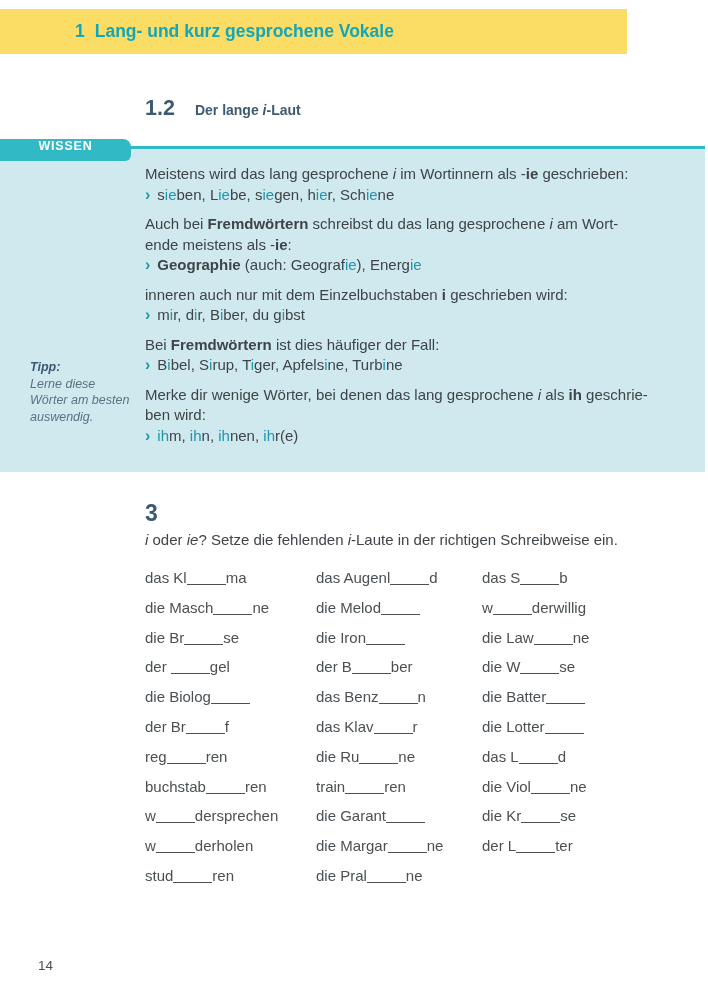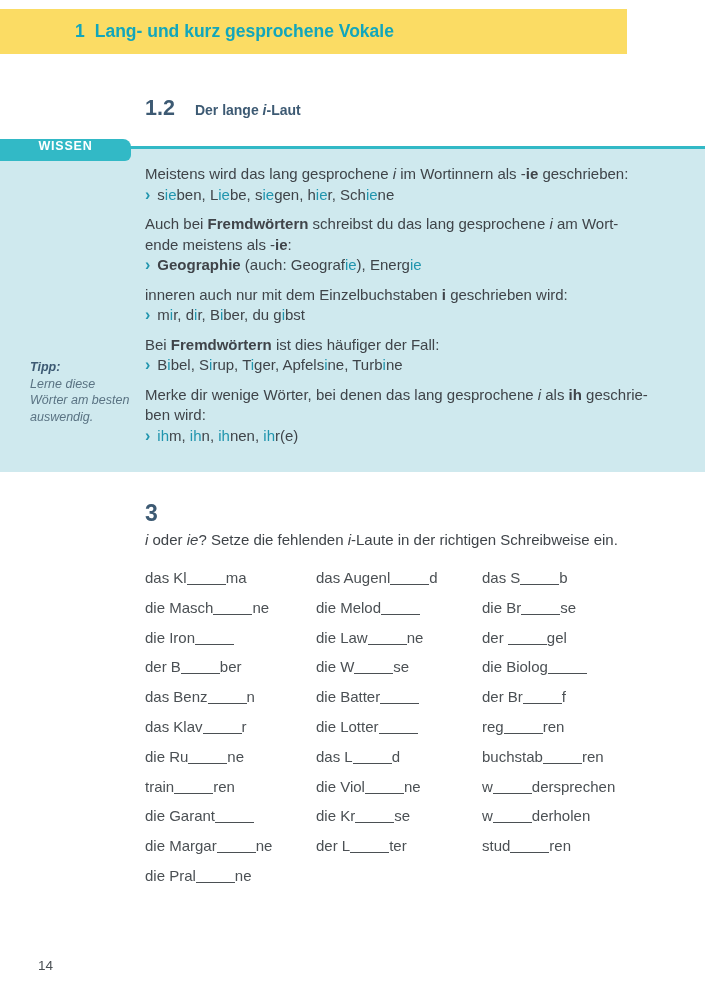--- a/index.html
+++ b/index.html
@@ -148,20 +148,21 @@
 <div class="exercise-number">3</div>
 
 <div class="exercise-instruction"><span class="s-i">i</span><span> oder </span><span class="s-i">ie</span><span>? Setze die fehlenden </span><span class="s-i">i</span><span>-Laute in der richtigen Schreibweise ein.</span></div>
 
 <div class="word-grid">
     <div class="word-item"><span>das Kl</span><span class="blank"></span><span>ma</span></div>
     <div class="word-item"><span>das Augenl</span><span class="blank"></span><span>d</span></div>
     <div class="word-item"><span>das S</span><span class="blank"></span><span>b</span></div>
     <div class="word-item"><span>die Masch</span><span class="blank"></span><span>ne</span></div>
     <div class="word-item"><span>die Melod</span><span class="blank"></span><span></span></div>
+    <div class="word-item"><span>w</span><span class="blank"></span><span>derwillig</span></div>
     <div class="word-item"><span>die Br</span><span class="blank"></span><span>se</span></div>
     <div class="word-item"><span>die Iron</span><span class="blank"></span><span></span></div>
     <div class="word-item"><span>die Law</span><span class="blank"></span><span>ne</span></div>
     <div class="word-item"><span>der </span><span class="blank"></span><span>gel</span></div>
     <div class="word-item"><span>der B</span><span class="blank"></span><span>ber</span></div>
     <div class="word-item"><span>die W</span><span class="blank"></span><span>se</span></div>
     <div class="word-item"><span>die Biolog</span><span class="blank"></span><span></span></div>
     <div class="word-item"><span>das Benz</span><span class="blank"></span><span>n</span></div>
     <div class="word-item"><span>die Batter</span><span class="blank"></span><span></span></div>
     <div class="word-item"><span>der Br</span><span class="blank"></span><span>f</span></div>

